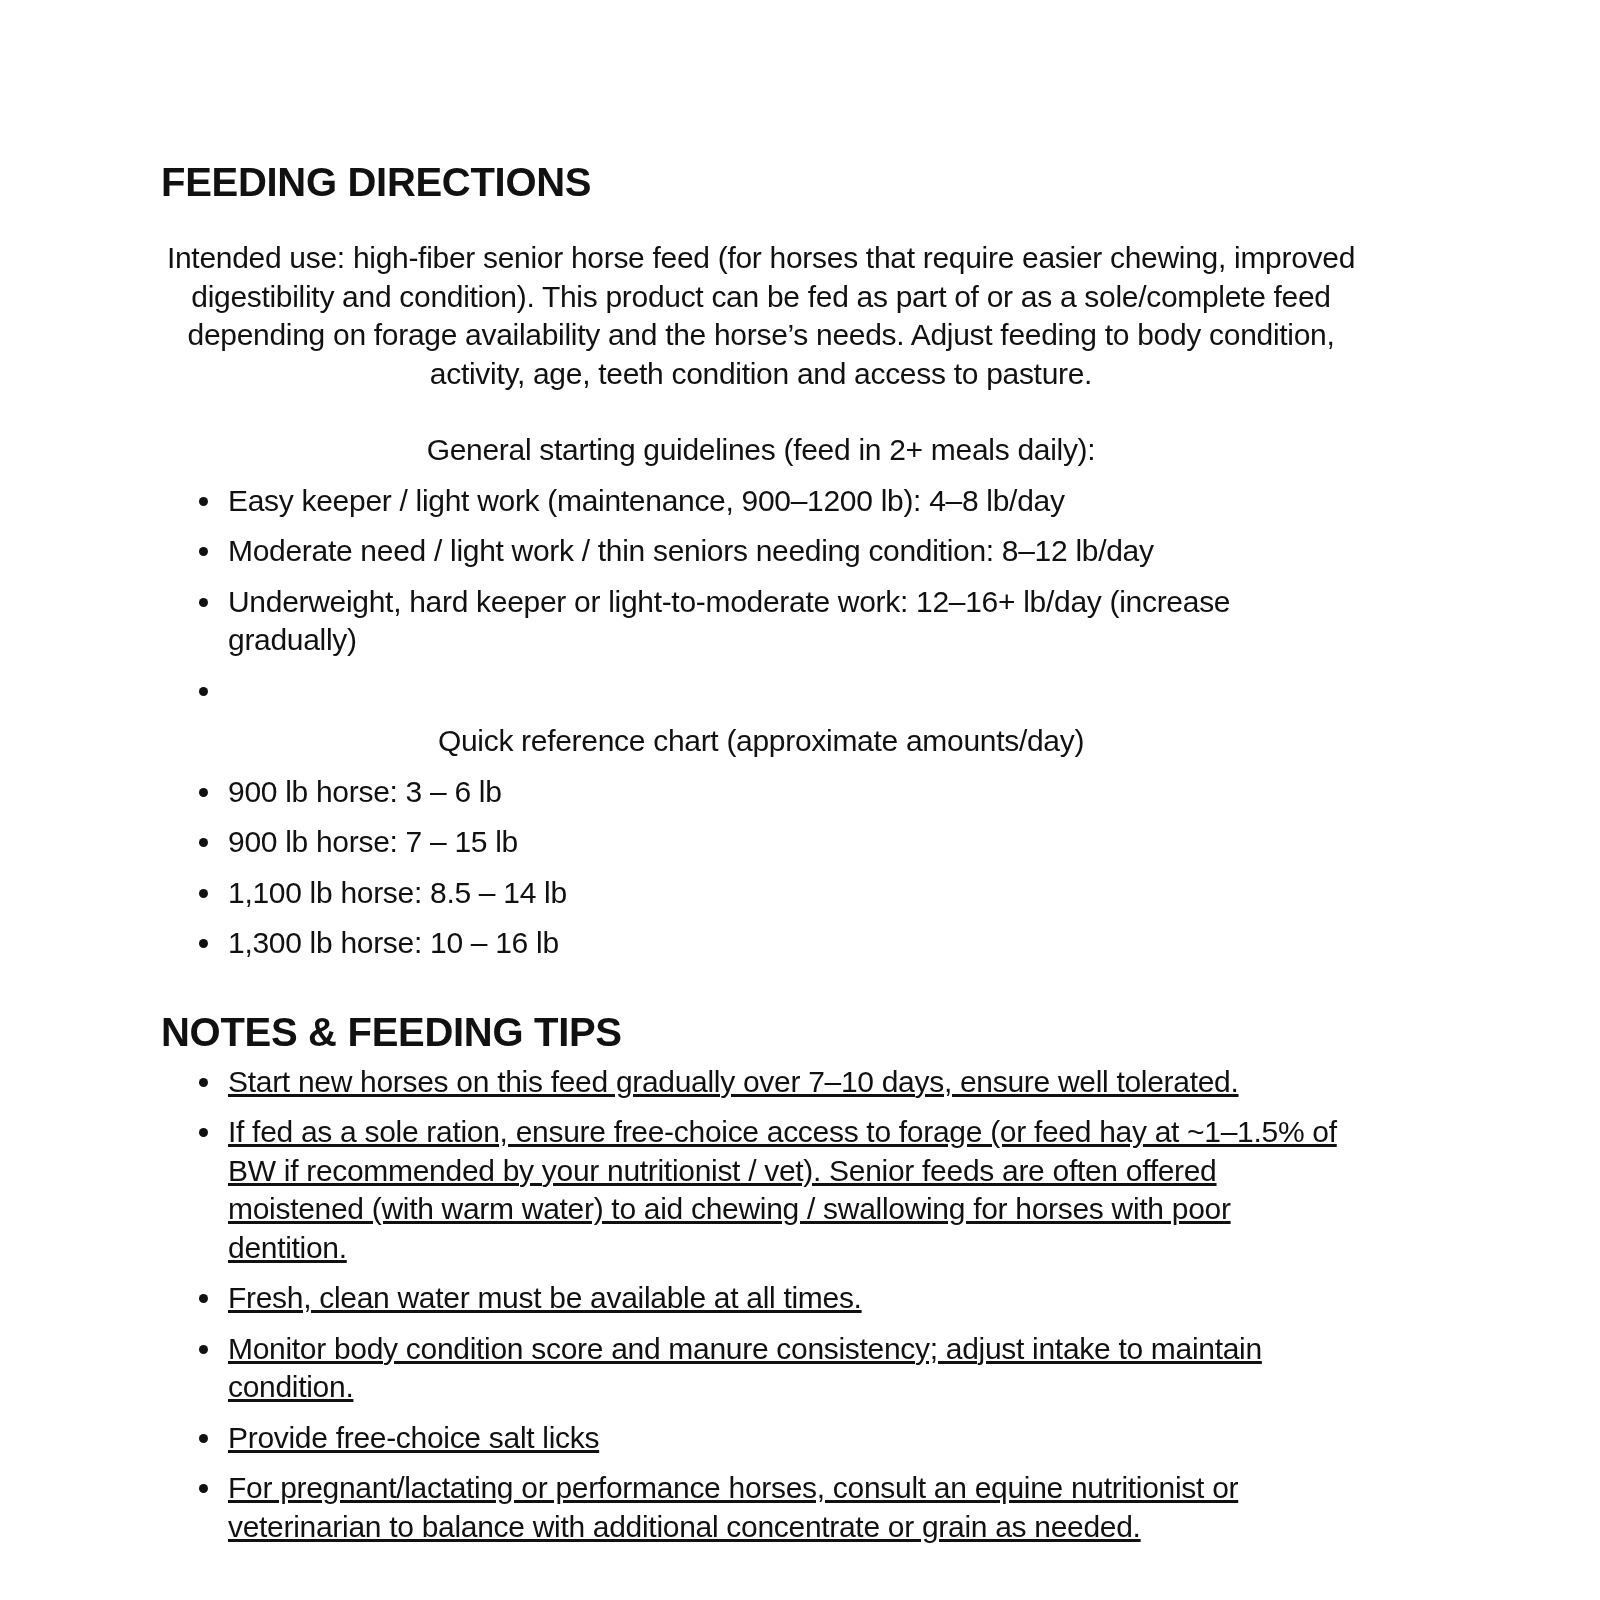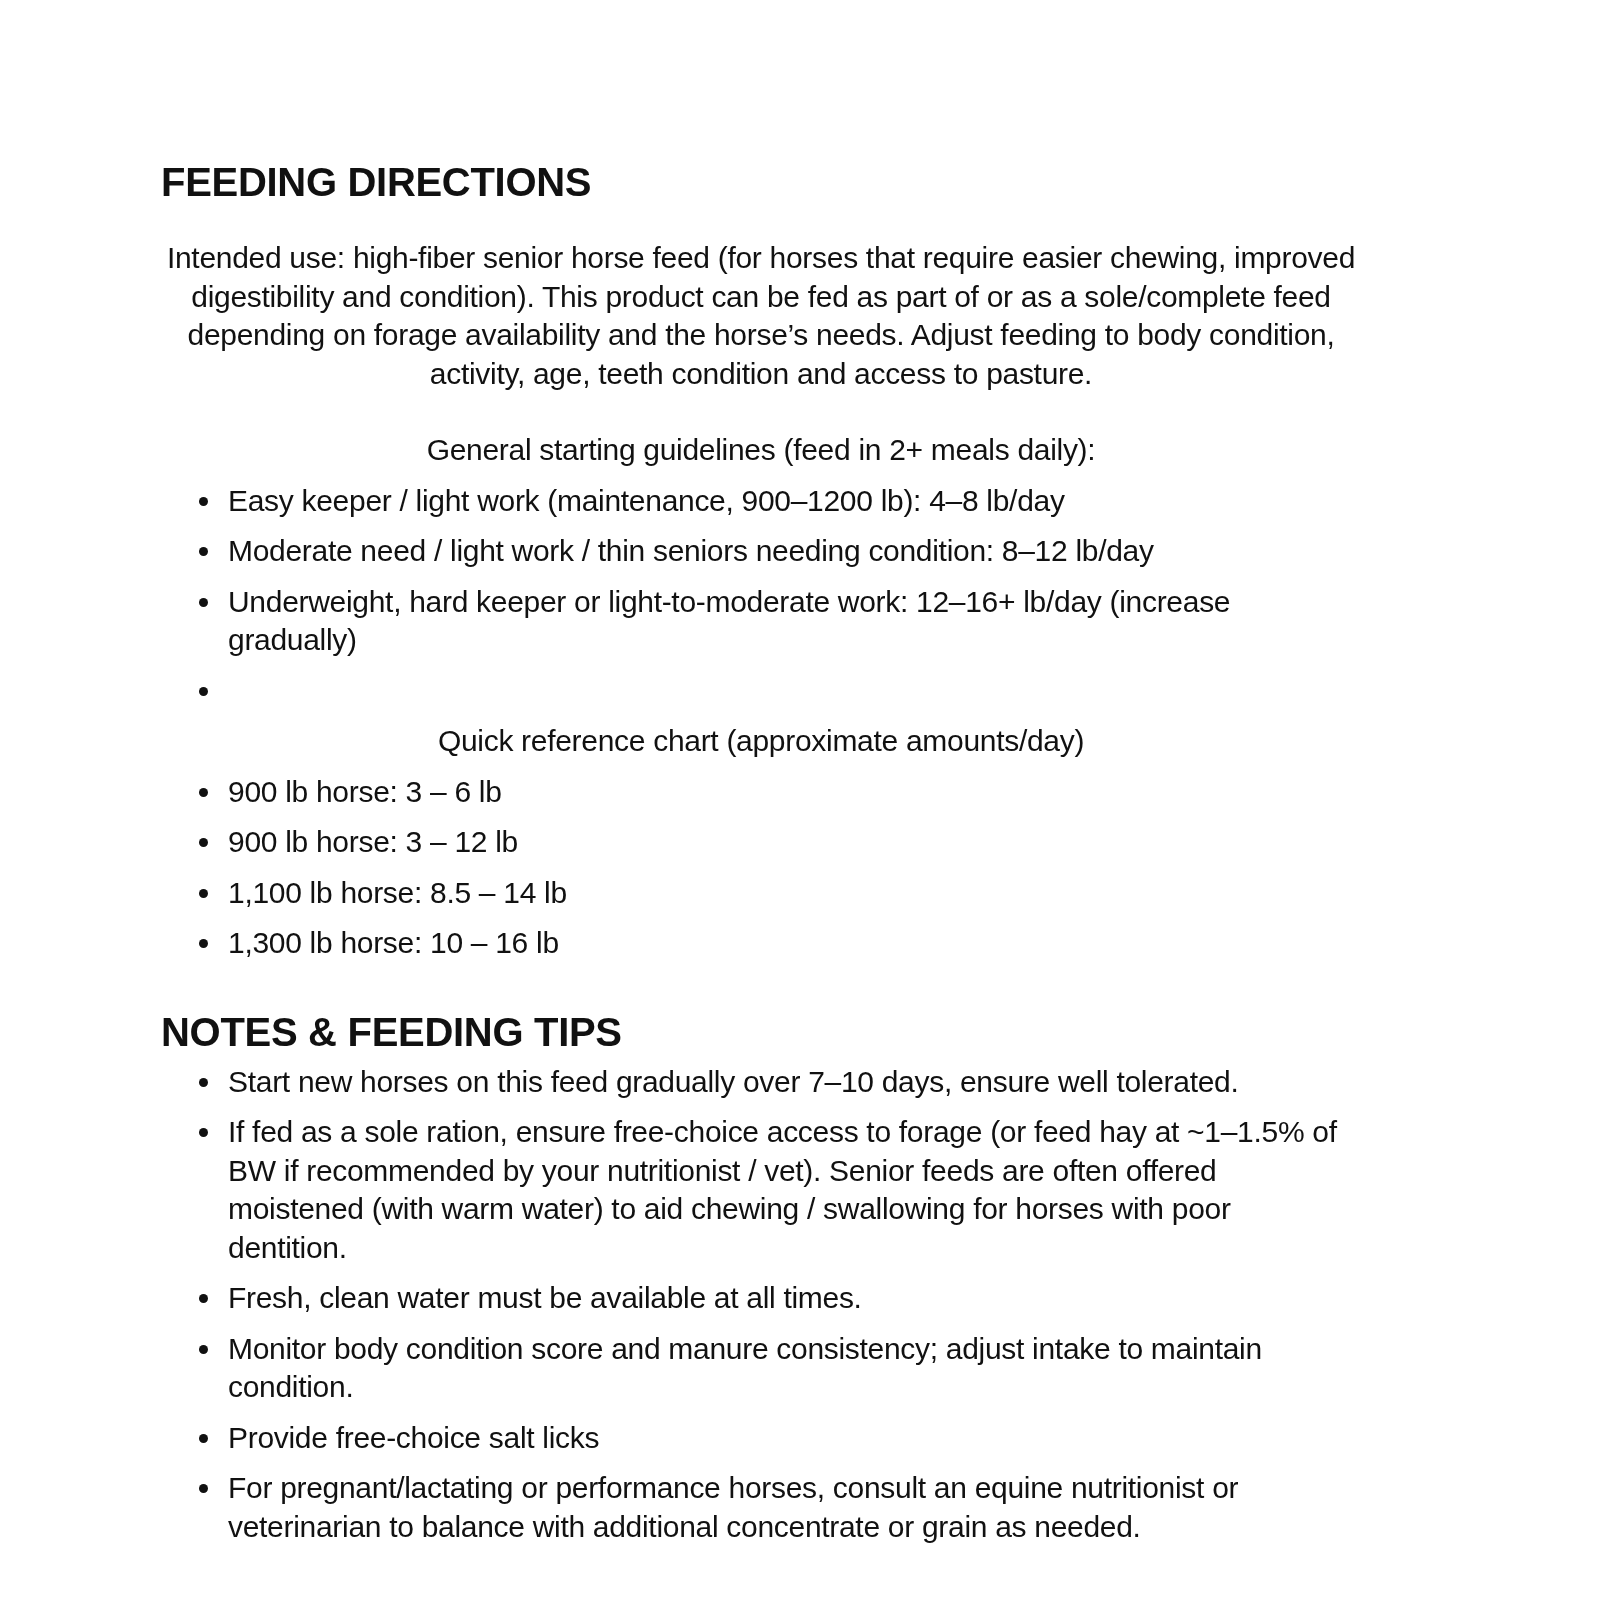--- a/index.html
+++ b/index.html
@@ -54,21 +54,21 @@
       content: "";
       position: absolute;
       width: 9px;
       height: 9px;
       border-radius: 50%;
       background: #111111;
       left: 0;
       top: 15px;
     }
     .empty-item { height: 38.5px; }
-    .notes-list { margin-top: 38px; }
+    .notes-list { margin-top: 38px; text-decoration: underline; }
     .notes-list li.spaced { margin-top: 3px; }
   </style>
 </head>
 <body>
 
 <div class="doc">
 
   <h2 class="heading">FEEDING DIRECTIONS</h2>
   <div class="gap-lg"></div>
 
@@ -96,21 +96,21 @@
   </ul>
 
   <p class="para">Quick reference chart (approximate amounts/day)</p>
   <ul class="list">
     <li>
       <span class="bullet"></span>
       <span>900 lb horse: 3 – 6 lb</span>
     </li>
     <li>
       <span class="bullet"></span>
-      <span>900 lb horse: 3 – 12 lb</span>
+      <span>900 lb horse: 7 – 15 lb</span>
     </li>
     <li>
       <span class="bullet"></span>
       <span>1,100 lb horse: 8.5 – 14 lb</span>
     </li>
     <li>
       <span class="bullet"></span>
       <span>1,300 lb horse: 10 – 16 lb</span>
     </li>
   </ul>

